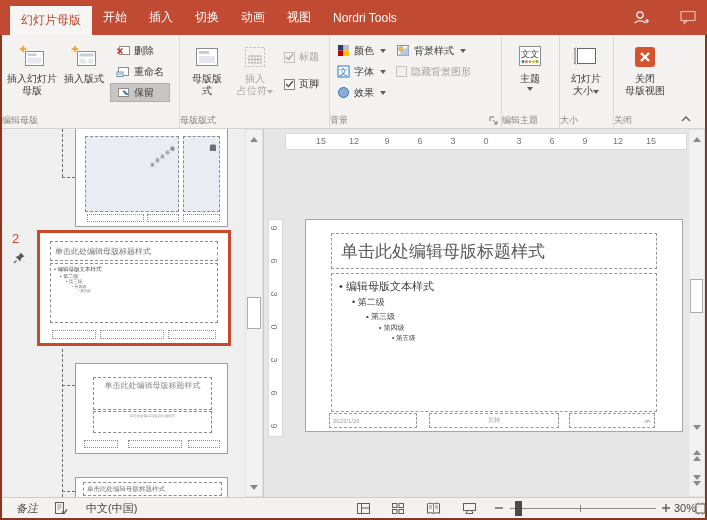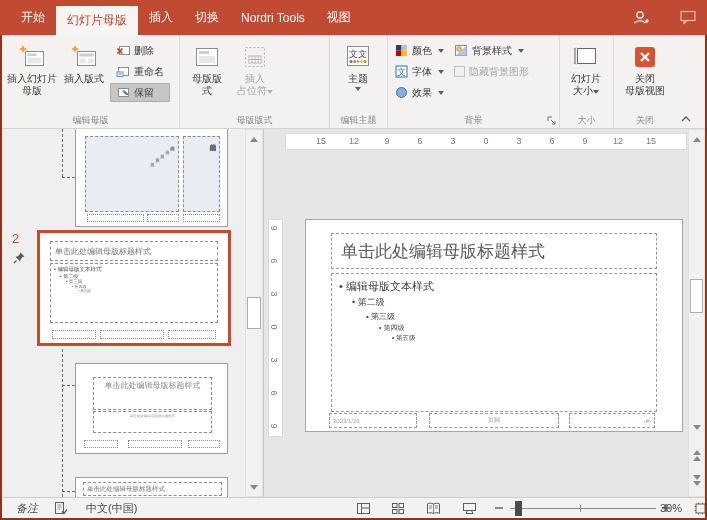--- a/index.html
+++ b/index.html
@@ -15,21 +15,21 @@
   .tabbar{position:absolute;left:0;top:0;width:707px;height:35px;background:#C14B32;
           display:flex;align-items:stretch;padding-left:10px;z-index:40;}
   .tab{color:#FFF;font-size:12px;padding:0 11px;display:flex;align-items:center;cursor:default;}
   .tab.active{background:#F7F5F3;color:#B5462E;margin-top:6px;}
   .tellme{display:flex;align-items:center;gap:5px;color:#FFF;font-size:12px;padding:0 10px;}
   .tb-icons{position:absolute;right:10px;top:0;height:35px;display:flex;align-items:center;gap:30px;}
   
   .ribbon{position:absolute;left:2px;top:35px;width:703px;height:94px;background:#F3F2F1;
           border-bottom:1px solid #D5D2CF;display:flex;z-index:30;}
   .rgroup{position:relative;border-right:1px solid #DCDAD8;padding:3px 4px 14px;display:flex;}
-  .glabel{position:absolute;bottom:1px;left:0;right:0;text-align:center;font-size:9px;color:#8B8987;}
+  .glabel{position:absolute;bottom:1px;left:0;right:0;text-align:left;font-size:9px;color:#8B8987;}
   .bigbtn{width:52px;display:flex;flex-direction:column;align-items:center;padding-top:3px;
           font-size:10px;line-height:12px;text-align:center;color:#3B3A39;}
   .bigbtn .bicon{height:32px;display:flex;align-items:center;justify-content:center;}
   .bigbtn.disabled{color:#A6A4A2;}
   .smallcol{display:flex;flex-direction:column;padding-top:3px;gap:2px;}
   .smallbtn{display:flex;align-items:center;gap:4px;font-size:10px;height:19px;padding:0 5px;border:1px solid transparent;}
   .smallbtn.pressed{background:#C8C6C4;border-color:#B0AEAC;}
   .cbcol{display:flex;flex-direction:column;padding:12px 2px 0 4px;gap:13px;}
   .cbrow{display:flex;align-items:center;gap:4px;font-size:10px;}
   .cbrow.disabled{color:#A6A4A2;}
@@ -87,26 +87,27 @@
   .statusbar .item{position:absolute;top:0;height:20px;display:flex;align-items:center;}
   .ztrack{position:absolute;top:10px;height:1px;background:#8A8886;}
   .ztick{position:absolute;top:7px;width:1px;height:7px;background:#8A8886;}
   .zthumb{position:absolute;top:3px;width:7px;height:15px;background:#4D4B49;}
   svg{display:block;}
 </style>
 </head>
 <body>
 
 <div class="tabbar">
+  <div class="tab active">幻灯片母版</div>
   <div class="tab">开始</div>
-  <div class="tab active">幻灯片母版</div>
   <div class="tab">插入</div>
   <div class="tab">切换</div>
+  <div class="tab">动画</div>
+  <div class="tab">视图</div>
   <div class="tab">Nordri Tools</div>
-  <div class="tab">视图</div>
   <div class="tb-icons">
     <span>
       <svg width="18" height="16" viewBox="0 0 18 16">
           <circle cx="8" cy="5" r="3.2" fill="none" stroke="#FFF" stroke-width="1.2"></circle>
           <path d="M2.5 13 Q8 8.5 13.5 13" fill="none" stroke="#FFF" stroke-width="1.2"></path>
           <path d="M13 11 h4 M15 9 v4" stroke="#FFF" stroke-width="1.2"></path>
         </svg>
     </span>
     <span>
       <svg width="17" height="15" viewBox="0 0 17 15">
@@ -194,100 +195,118 @@
             <rect x="7" y="11" width="12" height="7" fill="#FFF" stroke="#B5B3B1"></rect>
             <path d="M10 11 v7 M13 11 v7 M16 11 v7 M7 14.5 h12" stroke="#B5B3B1"></path>
           </svg>
       </span>
       <span>插入</span>
       <span style="display:flex;align-items:center;">
           <span>占位符</span>
           <span class="caret"></span>
         </span>
     </div>
+    <div class="cbcol">
+      <div class="cbrow disabled">
+        <span class="checkbox disabled">
+          <svg width="9" height="8" viewBox="0 0 9 8">
+              <path d="M1 4 l2.5 2.5 L8 1" fill="none" stroke="#A8A6A4" stroke-width="1.4"></path>
+            </svg>
+        </span>
+        <span>标题</span>
+      </div>
+      <div class="cbrow">
+        <span class="checkbox">
+          <svg width="9" height="8" viewBox="0 0 9 8">
+              <path d="M1 4 l2.5 2.5 L8 1" fill="none" stroke="#55534F" stroke-width="1.4"></path>
+            </svg>
+        </span>
+        <span>页脚</span>
+      </div>
+    </div>
     <div class="glabel">母版版式</div>
+  </div>
+
+  <div class="rgroup" style="width:172px;">
+    <div style="display:flex;flex-direction:column;padding-top:2px;">
+      <div class="menurow">
+        <span>
+          <svg width="13" height="13" viewBox="0 0 13 13">
+              <rect x="1" y="1" width="5.5" height="5.5" fill="#263F6A"></rect>
+              <rect x="6.5" y="1" width="5.5" height="5.5" fill="#BFBFBF"></rect>
+              <rect x="1" y="6.5" width="5.5" height="5.5" fill="#C00000"></rect>
+              <rect x="6.5" y="6.5" width="5.5" height="5.5" fill="#FFC000"></rect>
+            </svg>
+        </span>
+        <span>颜色</span>
+          <span class="caret"></span>
+      </div>
+      <div class="menurow">
+        <span>
+          <svg width="13" height="13" viewBox="0 0 13 13">
+              <rect x="1" y="1" width="11" height="11" fill="#FFF" stroke="#2E75B6"></rect>
+              <text x="6.5" y="10" text-anchor="middle" font-size="9" fill="#2E75B6">文</text>
+            </svg>
+        </span>
+        <span>字体</span>
+          <span class="caret"></span>
+      </div>
+      <div class="menurow">
+        <span>
+          <svg width="13" height="13" viewBox="0 0 13 13">
+              <circle cx="6.5" cy="6.5" r="5" fill="#8FAADC" stroke="#2E75B6"></circle>
+            </svg>
+        </span>
+        <span>效果</span>
+          <span class="caret"></span>
+      </div>
+    </div>
+    <div style="display:flex;flex-direction:column;padding-top:2px;margin-left:4px;">
+      <div class="menurow">
+        <span>
+          <svg width="14" height="13" viewBox="0 0 14 13">
+              <rect x="1.5" y="1.5" width="11" height="10" fill="#FFF" stroke="#8F8D8B"></rect>
+              <path d="M1.5 11.5 L12.5 1.5 L12.5 11.5 Z" fill="#B4C7E7"></path>
+              <circle cx="5" cy="5" r="2.4" fill="#F6C142" stroke="#8F8D8B" stroke-width=".6"></circle>
+            </svg>
+        </span>
+        <span>背景样式</span>
+          <span class="caret"></span>
+      </div>
+      <div class="menurow disabled">
+        <span class="checkbox disabled"></span>
+        <span>隐藏背景图形</span>
+      </div>
+    </div>
+    <span class="launcher">
+      <svg width="11" height="11" viewBox="0 0 11 11">
+          <path d="M2 2 v4 M2 2 h4" stroke="#767674" fill="none"></path>
+          <path d="M5 5 l4 4 M9 9 v-3 M9 9 h-3" stroke="#767674" fill="none"></path>
+        </svg>
+    </span>
+    <div class="glabel">背景</div>
   </div>
 
   <div class="rgroup" style="width:58px;">
     <div class="bigbtn" style="width:48px;">
       <span class="bicon">
         <svg width="28" height="26" viewBox="0 0 28 26">
             <rect x="3.5" y="2.5" width="21" height="19" fill="#FFF" stroke="#8F8D8B"></rect>
             <text x="14" y="13" text-anchor="middle" font-size="9" fill="#444">文文</text>
             <circle cx="7" cy="17.5" r="1.5" fill="#4472C4"></circle>
             <circle cx="10.5" cy="17.5" r="1.5" fill="#ED7D31"></circle>
             <circle cx="14" cy="17.5" r="1.5" fill="#A5A5A5"></circle>
             <circle cx="17.5" cy="17.5" r="1.5" fill="#FFC000"></circle>
             <circle cx="21" cy="17.5" r="1.5" fill="#70AD47"></circle>
           </svg>
       </span>
       <span>主题</span>
       <span class="caret"></span>
     </div>
     <div class="glabel">编辑主题</div>
-  </div>
-
-  <div class="rgroup" style="width:172px;">
-    <div style="display:flex;flex-direction:column;padding-top:2px;">
-      <div class="menurow">
-        <span>
-          <svg width="13" height="13" viewBox="0 0 13 13">
-              <rect x="1" y="1" width="5.5" height="5.5" fill="#263F6A"></rect>
-              <rect x="6.5" y="1" width="5.5" height="5.5" fill="#BFBFBF"></rect>
-              <rect x="1" y="6.5" width="5.5" height="5.5" fill="#C00000"></rect>
-              <rect x="6.5" y="6.5" width="5.5" height="5.5" fill="#FFC000"></rect>
-            </svg>
-        </span>
-        <span>颜色</span>
-          <span class="caret"></span>
-      </div>
-      <div class="menurow">
-        <span>
-          <svg width="13" height="13" viewBox="0 0 13 13">
-              <rect x="1" y="1" width="11" height="11" fill="#FFF" stroke="#2E75B6"></rect>
-              <text x="6.5" y="10" text-anchor="middle" font-size="9" fill="#2E75B6">文</text>
-            </svg>
-        </span>
-        <span>字体</span>
-          <span class="caret"></span>
-      </div>
-      <div class="menurow">
-        <span>
-          <svg width="13" height="13" viewBox="0 0 13 13">
-              <circle cx="6.5" cy="6.5" r="5" fill="#8FAADC" stroke="#2E75B6"></circle>
-            </svg>
-        </span>
-        <span>效果</span>
-          <span class="caret"></span>
-      </div>
-    </div>
-    <div style="display:flex;flex-direction:column;padding-top:2px;margin-left:4px;">
-      <div class="menurow">
-        <span>
-          <svg width="14" height="13" viewBox="0 0 14 13">
-              <rect x="1.5" y="1.5" width="11" height="10" fill="#FFF" stroke="#8F8D8B"></rect>
-              <path d="M1.5 11.5 L12.5 1.5 L12.5 11.5 Z" fill="#B4C7E7"></path>
-              <circle cx="5" cy="5" r="2.4" fill="#F6C142" stroke="#8F8D8B" stroke-width=".6"></circle>
-            </svg>
-        </span>
-        <span>背景样式</span>
-          <span class="caret"></span>
-      </div>
-      <div class="menurow disabled">
-        <span class="checkbox disabled"></span>
-        <span>隐藏背景图形</span>
-      </div>
-    </div>
-    <span class="launcher">
-      <svg width="11" height="11" viewBox="0 0 11 11">
-          <path d="M2 2 v4 M2 2 h4" stroke="#767674" fill="none"></path>
-          <path d="M5 5 l4 4 M9 9 v-3 M9 9 h-3" stroke="#767674" fill="none"></path>
-        </svg>
-    </span>
-    <div class="glabel">背景</div>
   </div>
 
   <div class="rgroup" style="width:54px;">
     <div class="bigbtn" style="width:44px;">
       <span class="bicon">
         <svg width="26" height="24" viewBox="0 0 26 24">
             <rect x="4.5" y="3.5" width="18" height="15" fill="#FFF" stroke="#6B6967"></rect>
             <path d="M2 3.5 v15 M1 4.5 l2-2 M1 17.5 l2 2" stroke="#6B6967" fill="none"></path>
           </svg>
       </span>
@@ -519,21 +538,21 @@
       </svg>
   </div>
   <div class="ztrack" style="left:510px;width:146px;"></div>
   <div class="ztick" style="left:580px;"></div>
   <div class="zthumb" style="left:515px;"></div>
   <div class="item" style="left:661px;">
     <svg width="10" height="10" viewBox="0 0 10 10">
         <path d="M1 5 h8 M5 1 v8" stroke="#605E5C" stroke-width="1.4"></path>
       </svg>
   </div>
-  <div class="item" style="left:660px;justify-content:flex-end;">
+  <div class="item" style="left:674px;justify-content:flex-end;">
       <span>30%</span>
     </div>
   <div class="item" style="left:694px;">
     <svg width="13" height="13" viewBox="0 0 13 13">
         <rect x="2" y="2" width="9" height="9" fill="none" stroke="#605E5C"></rect>
         <path d="M4.5 2 v-1.5 M8.5 2 v-1.5 M4.5 11 v1.5 M8.5 11 v1.5 M2 4.5 h-1.5 M2 8.5 h-1.5 M11 4.5 h1.5 M11 8.5 h1.5" stroke="#605E5C" stroke-width=".8"></path>
       </svg>
   </div>
 </div>
 

